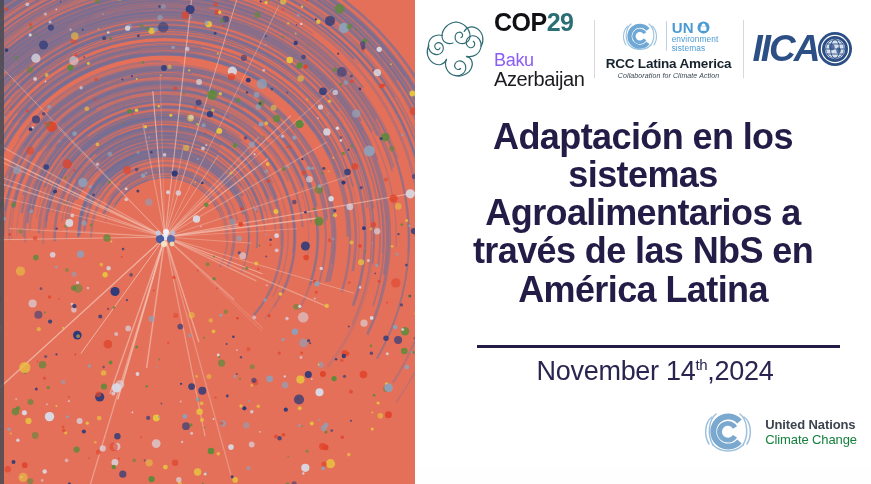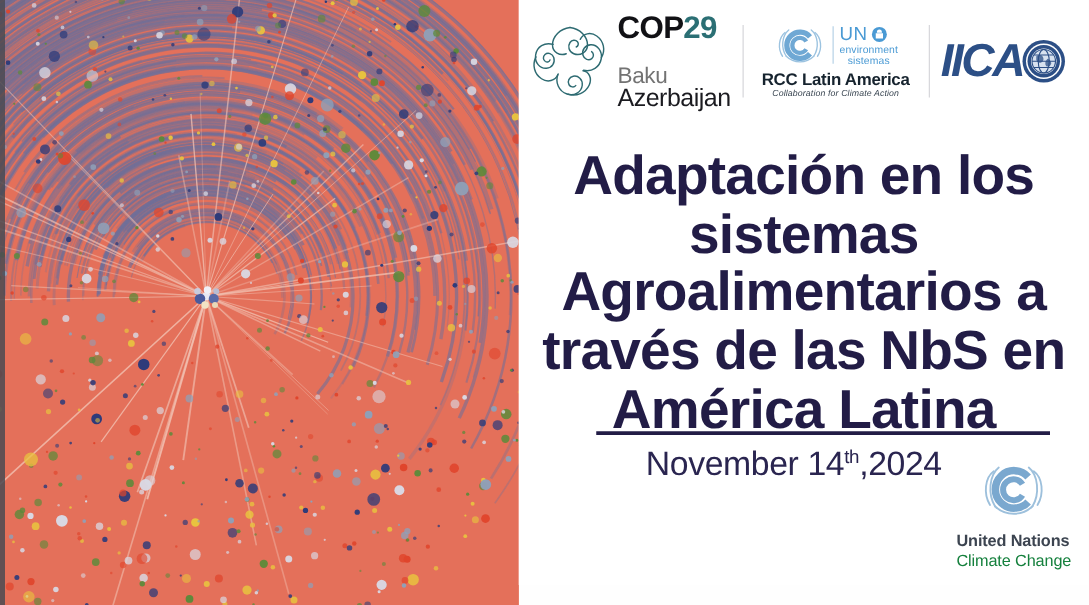--- a/index.html
+++ b/index.html
@@ -28,62 +28,62 @@
     box-sizing:border-box;
   }
   .logo-block{display:flex;align-items:center;}
 
   
   #cop29-logo{display:flex;align-items:center;gap:7px;}
   #cop29-mark{width:62px;height:62px;flex:none;}
   #cop29-words{display:flex;flex-direction:column;line-height:1;}
   #cop29-top{font-size:25px;font-weight:bold;color:#111115;letter-spacing:-.5px;}
   #cop29-top .num{color:#2b6f74;}
-  #cop29-city{font-size:18px;color:#737373;letter-spacing:-.3px;margin-top:16px;}
+  #cop29-city{font-size:18px;color:#8b5cf6;letter-spacing:-.3px;margin-top:16px;}
   #cop29-country{font-size:20px;color:#1b1b20;letter-spacing:-.4px;}
 
   .vsep{width:1px;height:58px;background:#d8d8dc;margin:0 9px;}
 
   
   #rcc-logo{display:flex;flex-direction:column;align-items:center;width:130px;}
   #rcc-top{display:flex;align-items:center;gap:5px;}
   #rcc-unfccc{width:42px;height:34px;}
   #rcc-divline{width:1px;height:30px;background:#b9d4e8;}
   #rcc-unep{display:flex;flex-direction:column;line-height:1.02;}
   #unep-un-row{display:flex;align-items:center;gap:3px;}
-  #unep-un{font-size:15px;font-weight:normal;color:#4a9ad4;letter-spacing:.3px;}
+  #unep-un{font-size:15px;font-weight:bold;color:#4a9ad4;letter-spacing:.3px;}
   #unep-globe{width:13px;height:13px;}
-  #unep-l1,#unep-l2{font-size:8.3px;color:#4a9ad4;letter-spacing:.1px;text-align:center;}
+  #unep-l1,#unep-l2{font-size:8.3px;color:#4a9ad4;letter-spacing:.1px;}
   #rcc-name{font-size:13.5px;font-weight:bold;color:#16232e;margin-top:3px;letter-spacing:-.2px;}
   #rcc-tag{font-size:7px;font-style:italic;color:#3a4652;margin-top:1px;letter-spacing:.1px;}
 
   
   #iica-logo{display:flex;align-items:center;gap:1px;}
   #iica-word{font-size:37px;font-weight:bold;font-style:italic;color:#2c4f86;letter-spacing:-2px;font-family:"Liberation Sans",sans-serif;}
   #iica-seal{width:36px;height:36px;margin-left:-3px;}
 
   
   #title{
     position:absolute;left:18px;top:118px;width:420px;
     text-align:center;color:#221c46;
-    font-size:44px;font-weight:bold;line-height:1.06;letter-spacing:-.6px;
+    font-size:36px;font-weight:bold;line-height:1.06;letter-spacing:-.6px;
   }
   #title-rule{
     position:absolute;left:62px;top:345px;width:363px;height:3px;background:#221c46;
   }
   #date{
-    position:absolute;left:10px;top:356px;width:420px;text-align:center;
+    position:absolute;left:30px;top:356px;width:420px;text-align:center;
     color:#2a2550;font-size:27px;letter-spacing:-.3px;
   }
   #date sup{font-size:15px;vertical-align:super;}
 
   
   #unfccc-lockup{
     position:absolute;right:14px;bottom:12px;
-    display:flex;align-items:center;gap:9px;flex-direction:column;
+    display:flex;align-items:center;gap:9px;
   }
   #unfccc-mark{width:56px;height:48px;flex:none;}
   #unfccc-words{display:flex;flex-direction:column;line-height:1.18;}
   #un-l1{font-size:13px;font-weight:bold;color:#3c4450;letter-spacing:-.1px;}
   #un-l2{font-size:13px;color:#15803d;letter-spacing:-.1px;}
 </style>
 </head>
 <body>
 
 <div id="slide">
@@ -1198,21 +1198,21 @@
               <span id="unep-un">UN</span>
               <svg id="unep-globe" viewBox="0 0 13 13">
                 <circle cx="6.5" cy="6.5" r="6" fill="#4a9ad4"></circle>
                 <path d="M6.5 2.6 a2 2 0 0 1 2 2 v0.6 h-4 v-0.6 a2 2 0 0 1 2-2z M3.6 5.6 h5.8 v4.2 h-5.8z" fill="#ffffff"></path>
               </svg>
             </div>
             <div id="unep-l1">environment</div>
             <div id="unep-l2">sistemas</div>
           </div>
         </div>
-        <div id="rcc-name">RCC Latin America</div>
+        <div id="rcc-name">RCC Latina America</div>
         <div id="rcc-tag">Collaboration for Climate Action</div>
       </div>
 
       <div class="vsep"></div>
 
       <div class="logo-block" id="iica-logo">
         <span id="iica-word">IICA</span>
         <svg id="iica-seal" viewBox="0 0 36 36">
           <circle cx="18" cy="18" r="17" fill="#2c4f86"></circle>
           <circle cx="18" cy="18" r="14.2" fill="#ffffff"></circle>

